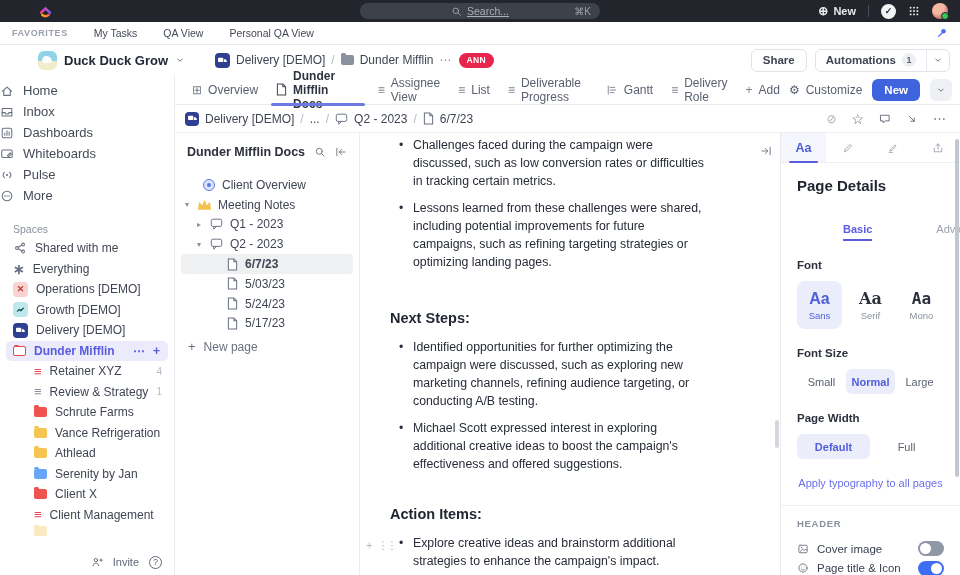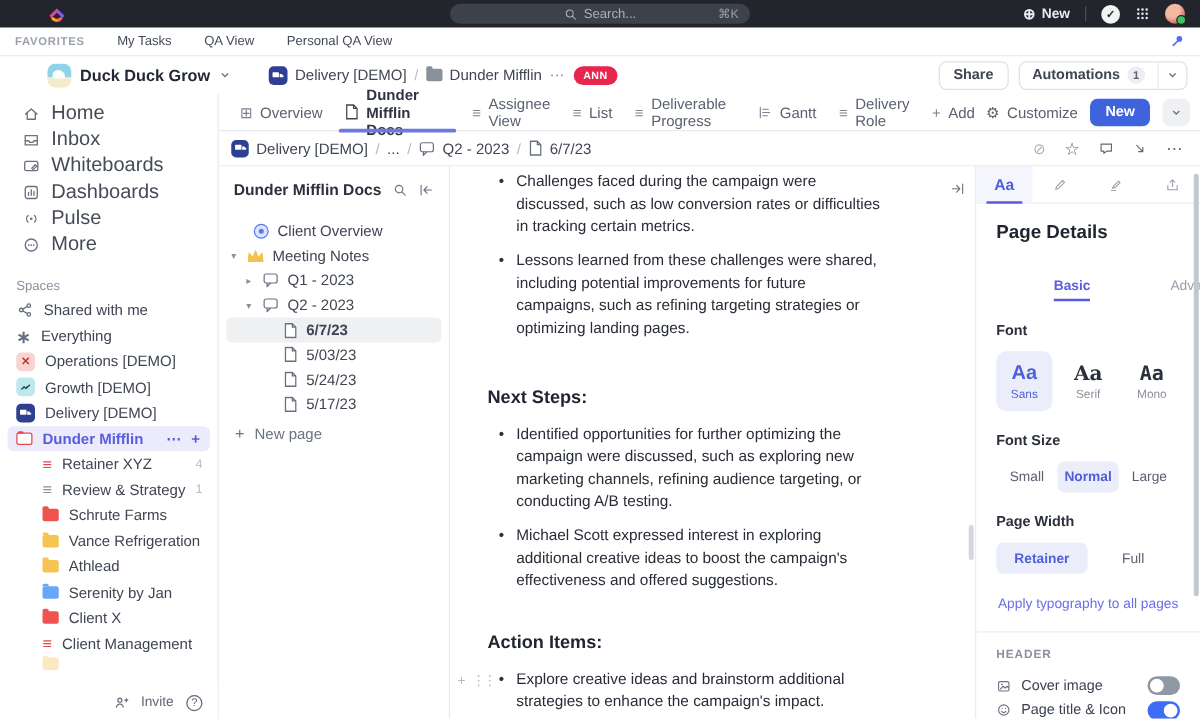--- a/index.html
+++ b/index.html
@@ -6,21 +6,21 @@
   html,body { width:960px; height:575px; overflow:hidden; background:#fff;
     font-family:"Liberation Sans", sans-serif; -webkit-font-smoothing:antialiased; }
   svg { display:block; }
   .ic { width:14px; height:14px; stroke:currentColor; fill:none; stroke-width:1.2; stroke-linecap:round; stroke-linejoin:round; flex:none; }
   .ic12 { width:12px; height:12px; }
   .ic11 { width:11px; height:11px; }
 
   
   .topbar { height:22px; background:#22262c; display:flex; align-items:center; padding:0 12px; position:relative; color:#c9ced6; }
   .logo { margin-left:26px; width:15px; height:15px; }
-  .searchpill { position:absolute; left:360px; top:3px; width:240px; height:16px; background:#3d424a; border-radius:8px; display:flex; align-items:center; color:#aab0ba; font-size:10.5px; padding:0 8px; }
+  .searchpill { position:absolute; left:360px; top:3px; width:240px; height:16px; background:#3d424a; border-radius:8px; display:flex; align-items:center; color:#aab0ba; font-size:10.5px; padding:0 8px;text-decoration:underline; }
   .searchpill .mid { margin:0 auto; display:flex; align-items:center; gap:5px; }
   .searchpill .kbd { position:absolute; right:9px; color:#9aa0ab; font-size:10px; }
   .top-right { margin-left:auto; display:flex; align-items:center; gap:12px; color:#e8eaee; font-size:11px; }
   .tnew { display:flex; align-items:center; gap:5px; font-weight:600; }
   .tdivider { width:1px; height:12px; background:#474d55; }
   .chkcircle { width:15px; height:15px; border-radius:50%; background:#f2f3f5; color:#22262c; font-size:9px; font-weight:700; display:flex; align-items:center; justify-content:center; }
   .avatar { width:16px; height:16px; border-radius:50%; background:radial-gradient(circle at 35% 30%, #f3b9a1 0 40%, #c96b6b 75%, #8c4a4a); position:relative; }
   .avatar::after { content:""; position:absolute; right:-1px; bottom:-1px; width:6px; height:6px; border-radius:50%; background:#35c759; border:1.5px solid #22262c; }
 
   
@@ -51,21 +51,21 @@
   .badge1 { width:14px; height:14px; border-radius:50%; background:#eceef2; color:#5b6270; font-size:9px; display:flex; align-items:center; justify-content:center; font-weight:600; }
   .autosplit { display:flex; align-items:stretch; border:1px solid #dfe2e8; border-radius:6px; height:23px; }
   .autosplit .seg1 { display:flex; align-items:center; gap:6px; padding:0 10px; font-size:11.5px; color:#3f4552; font-weight:600; }
   .autosplit .seg2 { display:flex; align-items:center; padding:0 6px; border-left:1px solid #e7e9ee; color:#6a7180; }
 
   
   .bodyrow { display:flex; height:500px; }
 
   
   .sidebar { width:175px; flex:none; border-right:1px solid #e9ebef; display:flex; flex-direction:column; padding-top:5px; position:relative; }
-  .navitem { height:21px; display:flex; align-items:center; gap:9px; padding-left:18px; font-size:16px; color:#454b57; }
+  .navitem { height:21px; display:flex; align-items:center; gap:9px; padding-left:0; font-size:13px; color:#454b57; }
   .navitem .nic { color:#687080; }
   .spacehdr { margin-top:14px; height:18px; display:flex; align-items:center; padding-left:13px; font-size:10.5px; color:#8a919d; }
   .spitem { height:20.5px; display:flex; align-items:center; gap:8px; padding-left:13px; font-size:12px; color:#3f4552; }
   .spitem .gic { color:#687080; }
   .spitem.sel { margin:0 6px; padding-left:7px; border-radius:5px; background:#ebebfb; color:#5a5ce0; font-weight:600; }
   .spitem.sel .trail { margin-left:auto; margin-right:8px; display:flex; gap:8px; color:#5a5ce0; font-size:12px; align-items:center; }
   .spitem .cnt { margin-left:auto; margin-right:12px; font-size:10px; color:#b6bcc6; }
   .spitem.child { padding-left:34px; }
   .listglyph { font-size:13px; line-height:1; }
   .partialrow { height:12px; overflow:hidden; opacity:.35; display:flex; align-items:center; gap:8px; padding-left:34px; }
@@ -271,31 +271,31 @@
     </div>
     <div class="navitem">
       <svg class="ic nic" viewBox="0 0 16 16">
           <path d="M2.5 4h11v8.5h-11z"></path>
           <path d="M2.5 8.7h3.2l.8 1.5h3l.8-1.5h3.2"></path>
         </svg>
       <span>Inbox</span>
     </div>
     <div class="navitem">
       <svg class="ic nic" viewBox="0 0 16 16">
+          <rect x="2.5" y="2.5" width="11" height="11" rx="2"></rect>
+          <path d="M5.5 10.5V8M8 10.5V5.5M10.5 10.5V7"></path>
+        </svg>
+      <span>Dashboards</span>
+    </div>
+    <div class="navitem">
+      <svg class="ic nic" viewBox="0 0 16 16">
           <rect x="2" y="3.5" width="12" height="8.5" rx="1.5"></rect>
           <path d="M8.5 9.8l3.2-3.2 1.3 1.3-3.2 3.2z"></path>
         </svg>
       <span>Whiteboards</span>
-    </div>
-    <div class="navitem">
-      <svg class="ic nic" viewBox="0 0 16 16">
-          <rect x="2.5" y="2.5" width="11" height="11" rx="2"></rect>
-          <path d="M5.5 10.5V8M8 10.5V5.5M10.5 10.5V7"></path>
-        </svg>
-      <span>Dashboards</span>
     </div>
     <div class="navitem">
       <svg class="ic nic" viewBox="0 0 16 16">
           <circle cx="8" cy="8" r="1.2" fill="currentColor" stroke="none"></circle>
           <path d="M5 5a4.3 4.3 0 000 6M11 5a4.3 4.3 0 010 6"></path>
         </svg>
       <span>Pulse</span>
     </div>
     <div class="navitem">
       <svg class="ic nic" viewBox="0 0 16 16">
@@ -633,21 +633,21 @@
             </div>
           </div>
           <div class="plabel">Font Size</div>
           <div class="segrow">
             <span class="seg w3">Small</span>
             <span class="seg w3 sel">Normal</span>
             <span class="seg w3">Large</span>
           </div>
           <div class="plabel">Page Width</div>
           <div class="segrow">
-            <span class="seg w2 sel">Retainer</span>
+            <span class="seg w2 sel">Default</span>
             <span class="seg w2">Full</span>
           </div>
           <div class="applylink">Apply typography to all pages</div>
           <div class="pdivider"></div>
           <div class="headerlbl">HEADER</div>
 
           <div class="togrow">
             <svg class="ic ic12 pic" viewBox="0 0 16 16">
                 <rect x="2.5" y="3" width="11" height="10" rx="1.5"></rect>
                 <path d="M4.5 11l3-3 2 2 2-2 1.5 1.5"></path>

